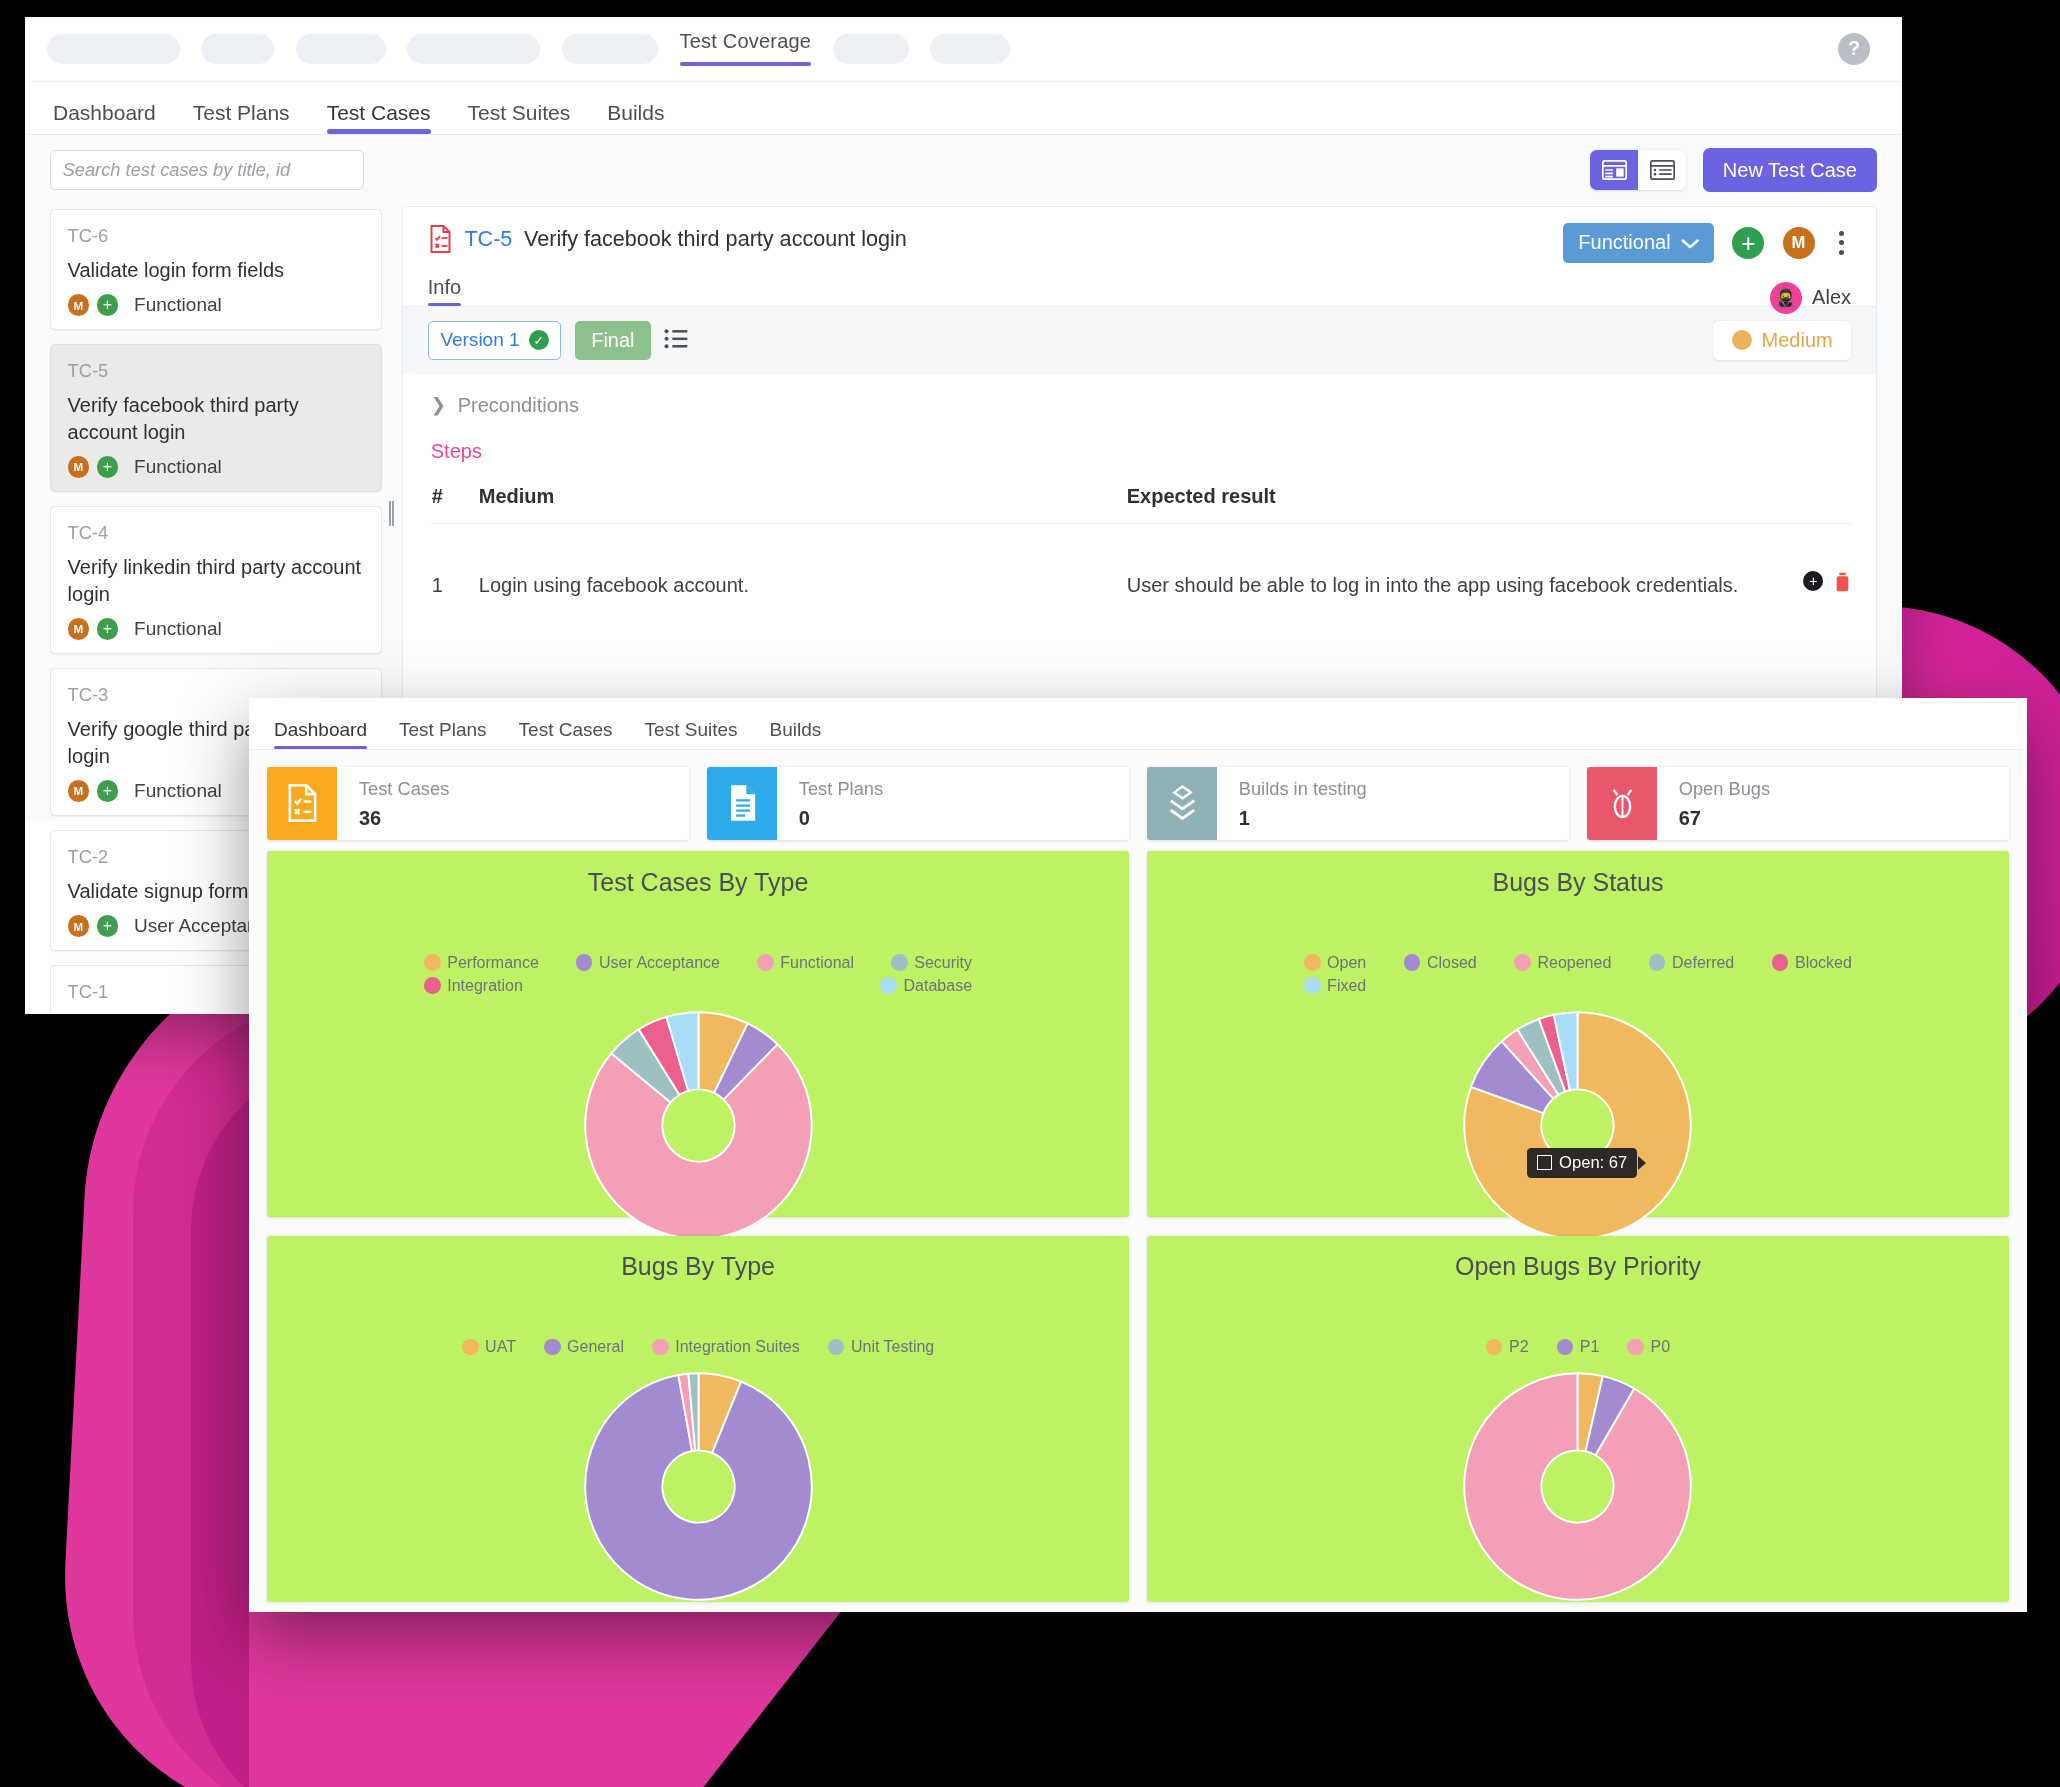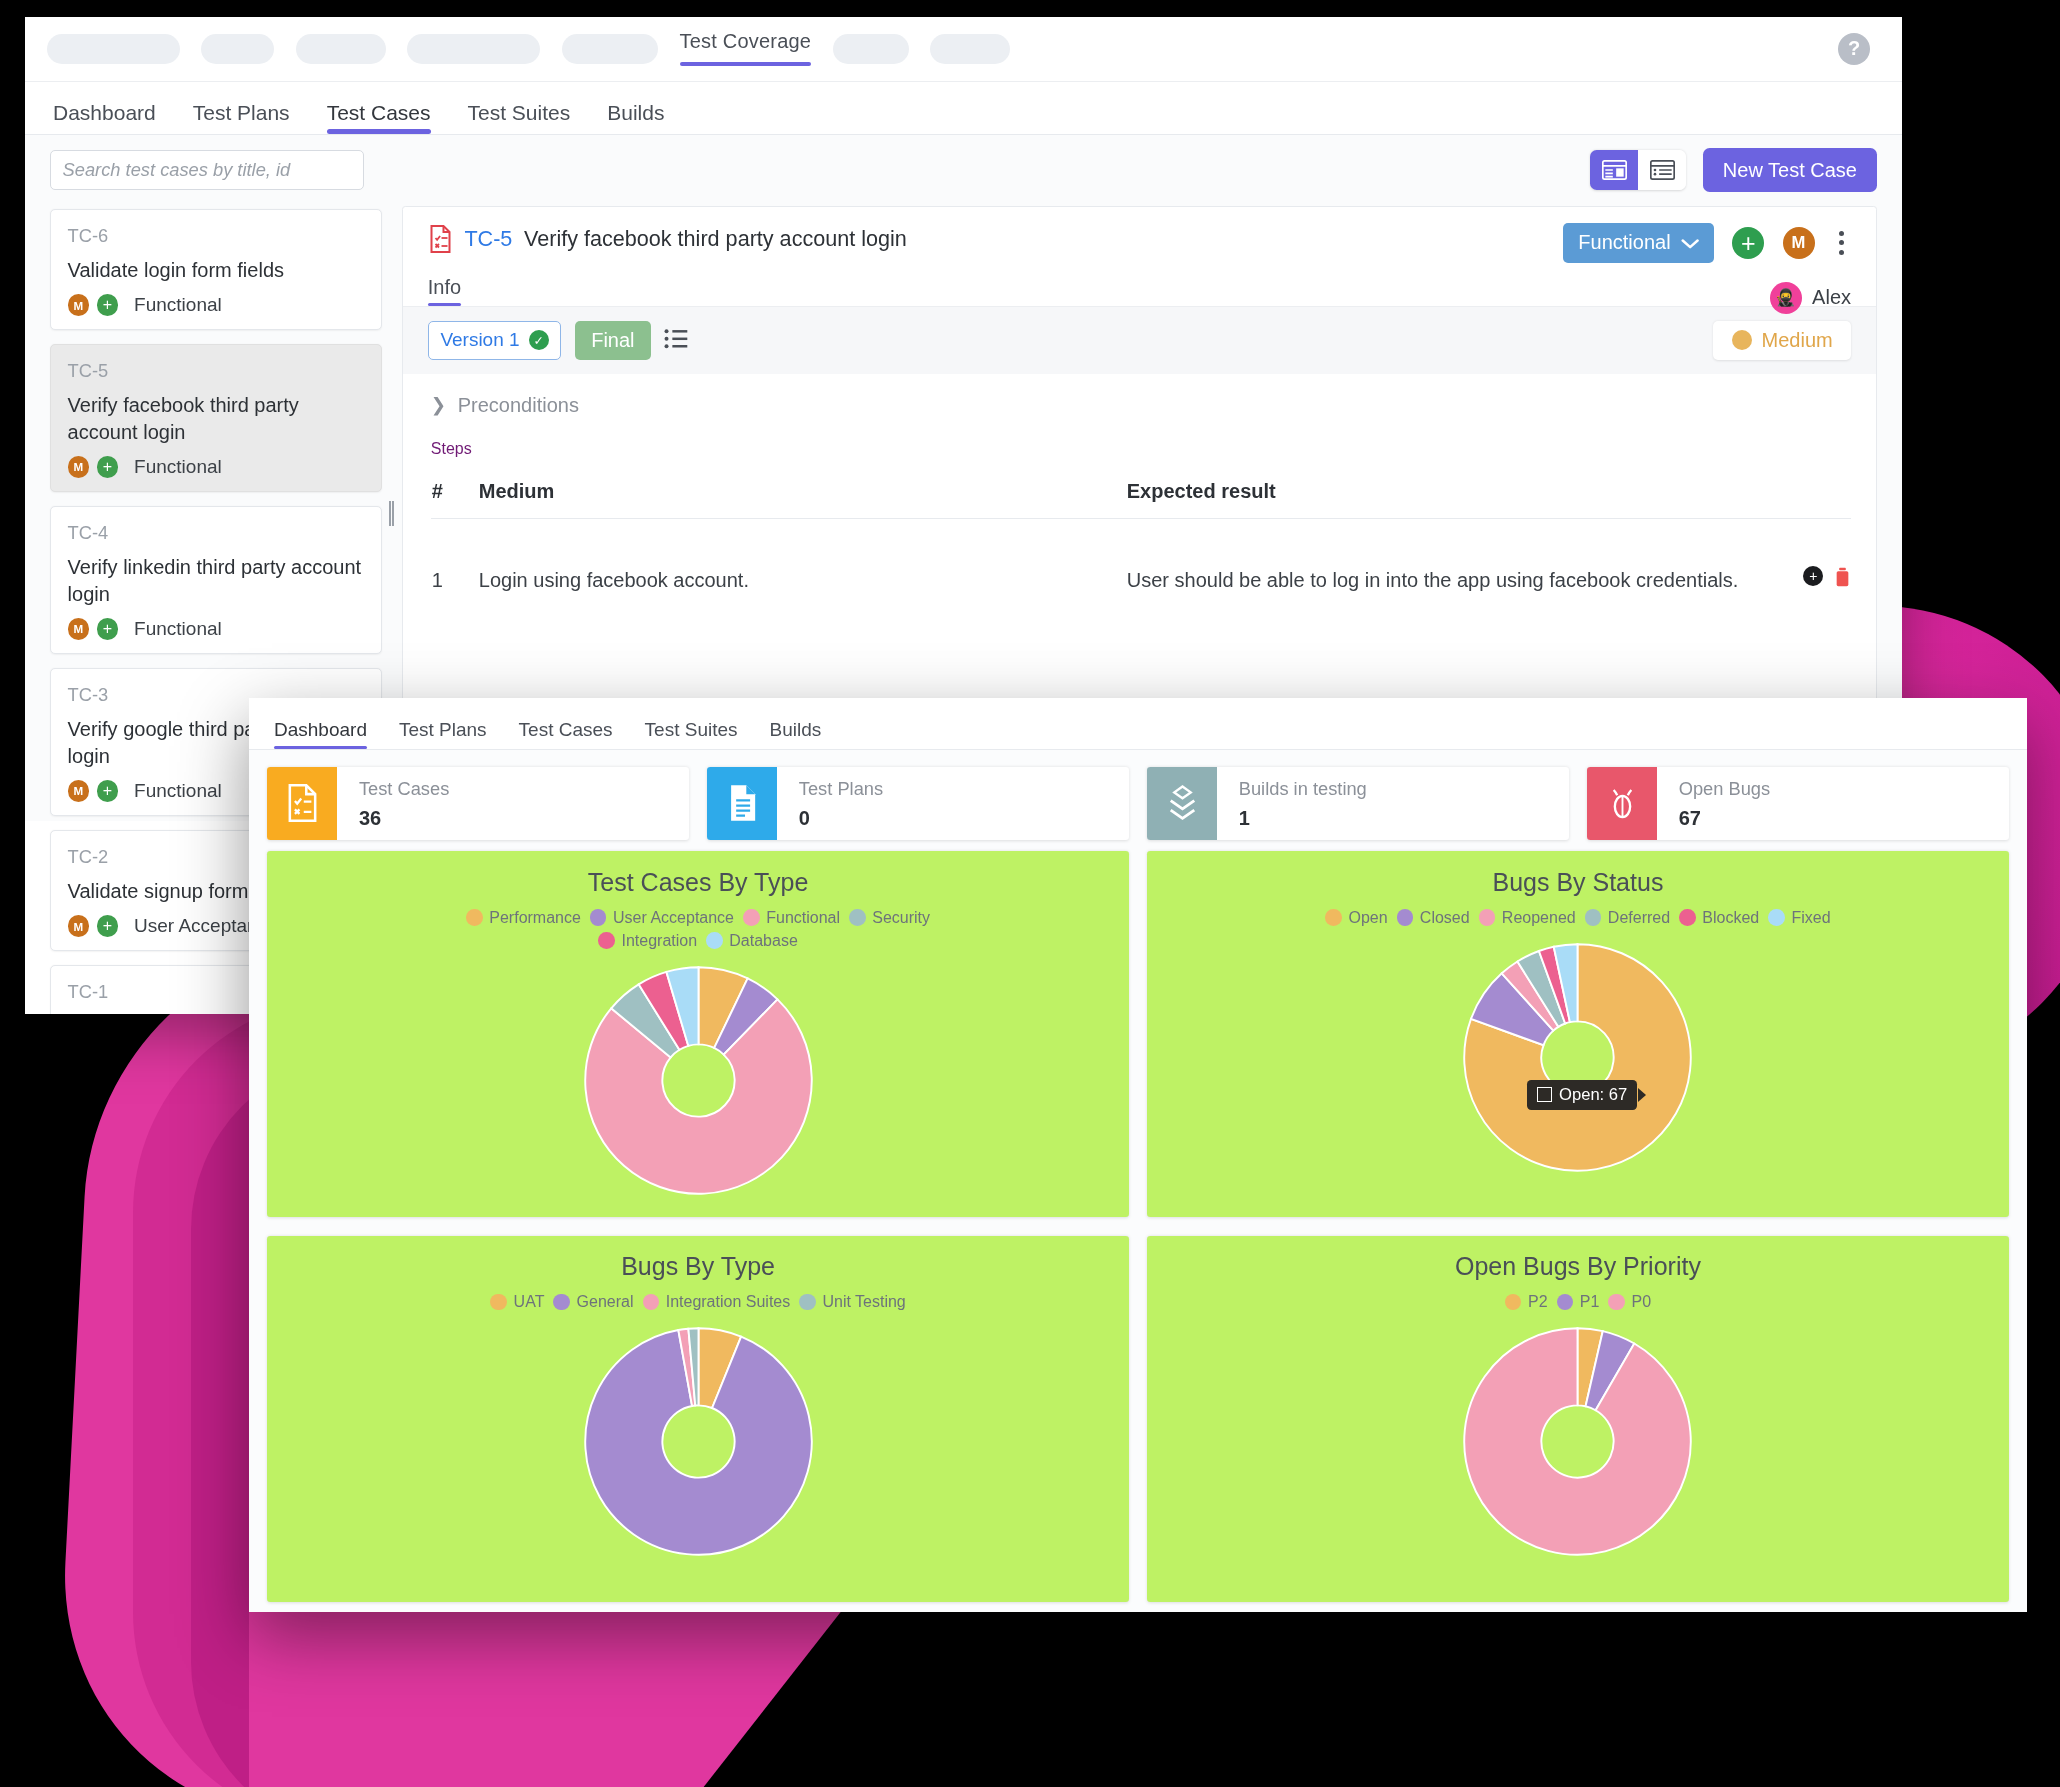--- a/index.html
+++ b/index.html
@@ -186,21 +186,21 @@
   .prio-chip {
     margin-left:auto; background:#fff; border-radius:5px; padding:8.3px 18.3px;
     font-size:20px; color:#e0a64a; display:flex; align-items:center; gap:10px;
     box-shadow:0 0.8px 2.5px rgba(0,0,0,.1);
   }
   .prio-dot { width:20px;height:20px;border-radius:50%;background:#e8b55c; }
 
   .detail-main { flex:1; padding:20px 25px 0 28px; position:relative; }
   .precond { display:flex; align-items:center; gap:11.6px; font-size:20px; color:#8b9098; }
   .chev { font-size:18.3px; color:#8b9098; }
-  .steps-label { font-size:16px; color:#701a75; margin-top:23px; }
+  .steps-label { font-size:20px; color:#ec4899; margin-top:23px; }
   table.steps { width:100%; border-collapse:collapse; margin-top:21.6px; }
   table.steps th {
     text-align:left; font-size:20px; color:#2d3136; font-weight:bold;
     padding-bottom:15px; border-bottom:1.7px solid #e7eaee;
   }
   table.steps td { font-size:20px; color:#3c4147; padding-top:47px; vertical-align:top; line-height:1.45; }
   .col-num { width:47px; }
   .col-act { width:648px; }
   .row-actions { display:flex; gap:11.6px; justify-content:flex-end; }
   .mini-add { width:20px;height:20px;border-radius:50%;background:#1b1c1f;color:#fff;font-size:14px;
@@ -234,21 +234,21 @@
   .charts-grid {
     display:grid; grid-template-columns:1fr 1fr; gap:18.3px;
     padding:0 18.3px 18.3px 18.3px; background:#fbfcfd;
   }
   .chart-card {
     background:#bef264; border-radius:3.3px; box-shadow:0 0.8px 3.3px rgba(0,0,0,.12);
     padding:16.6px 8.3px 11.6px 8.3px; display:flex; flex-direction:column; align-items:center;
     height:366px; position:relative;
   }
   .chart-title { font-size:25px; color:#4a4f57; margin-bottom:11.6px; }
-  .legend { display:flex; flex-wrap:wrap; justify-content:center; gap:5px 9px; max-width:548px; }
+  .legend { display:flex; flex-wrap:wrap; justify-content:space-between; gap:5px 28px; max-width:548px;margin-top:45px; }
   .legend-item { display:flex; align-items:center; gap:6.6px; }
   .legend-dot { width:16.6px;height:16.6px;border-radius:50%; }
   .legend-label { font-size:16px; color:#6d737b; }
   .donut-wrap { position:relative; margin-top:10px; }
   .tooltip {
     position:absolute; background:#2d2a26; color:#fff; border-radius:4.2px;
     padding:5px 10px; font-size:16.6px; display:flex; align-items:center; gap:6.6px;
     white-space:nowrap;
   }
   .tooltip:after {

